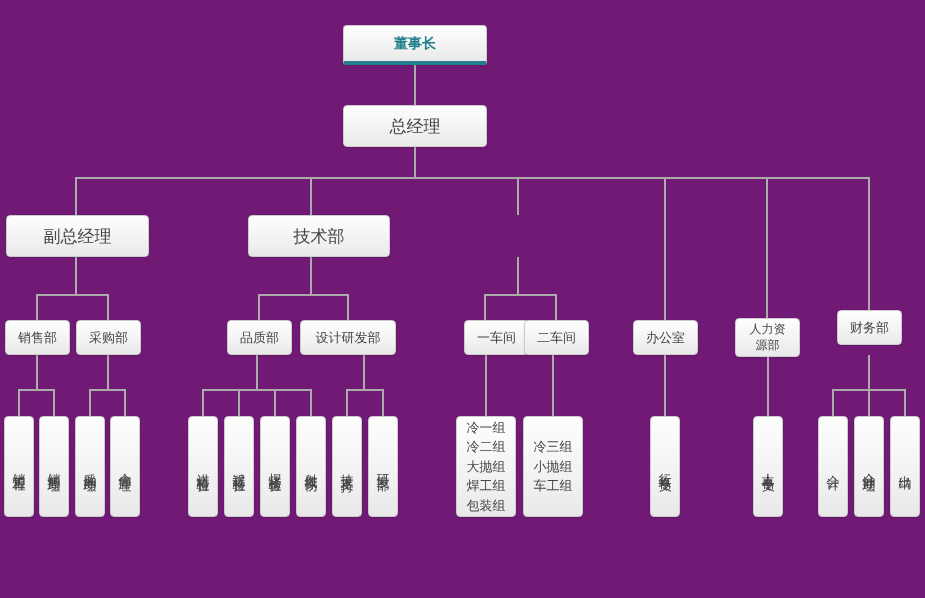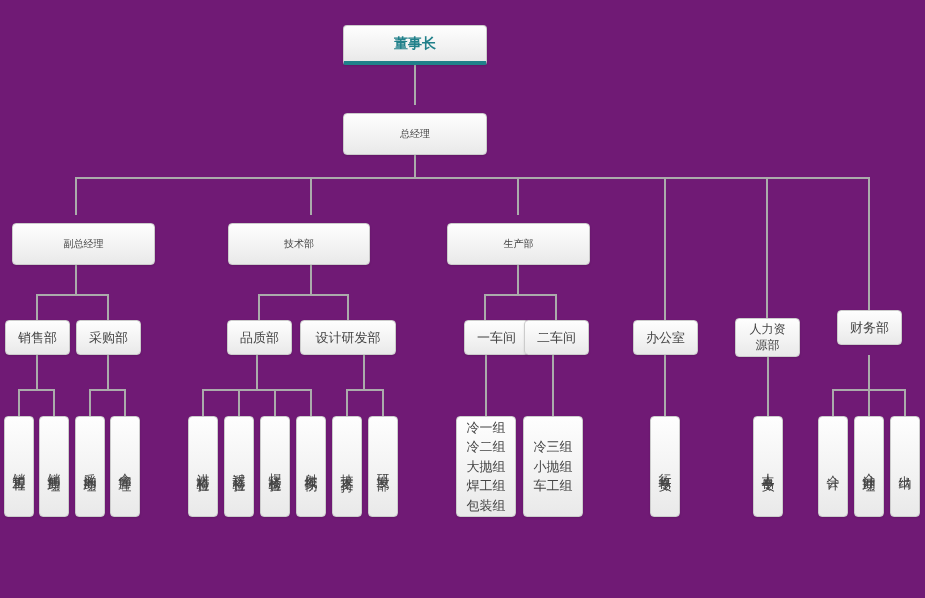--- a/index.html
+++ b/index.html
@@ -15,21 +15,21 @@
   .node{
     position:absolute;box-sizing:border-box;
     display:flex;align-items:center;justify-content:center;
     background:linear-gradient(180deg,#fefefe 0%,#f3f3f3 55%,#e9e9e9 100%);
     border:1px solid #cccccc;border-radius:4px;
     box-shadow:0 1px 2px rgba(0,0,0,.12);
     color:#444444;font-size:13px;text-align:center;
     cursor:default;
   }
   .lvl1{font-size:14px;font-weight:bold;color:#21808a;border-bottom:4px solid #21808a;border-radius:4px 4px 2px 2px;}
-  .lvl2,.lvl3{font-size:10px;margin-top:8px;}
+  .lvl2,.lvl3{font-size:17px;}
   .vert span{writing-mode:vertical-rl;text-orientation:upright;letter-spacing:2px;line-height:1;}
   .multi span{white-space:pre-line;line-height:1.5;text-align:center;}
   .wrap2 span{white-space:pre-line;font-size:12px;line-height:1.3;}
 </style>
 </head>
 <body>
 
 <div class="canvas">
 
   <div class="line v" style="left:414px;top:65px;height:40px"></div>
@@ -93,28 +93,25 @@
   <div class="line v" style="left:868px;top:389px;height:27px"></div>
   <div class="line v" style="left:904px;top:389px;height:27px"></div>
 
   <div class="node lvl1" style="left:343px;top:25px;width:144px;height:40px">
       <span>董事长</span>
     </div>
   <div class="node lvl2" style="left:343px;top:105px;width:144px;height:42px">
       <span>总经理</span>
     </div>
 
-  <div class="node lvl3" style="left:12px;top:215px;width:143px;height:42px">
+  <div class="node lvl3" style="left:6px;top:215px;width:143px;height:42px">
       <span>副总经理</span>
     </div>
-  <div class="node lvl3" style="left:228px;top:215px;width:142px;height:42px">
+  <div class="node lvl3" style="left:248px;top:215px;width:142px;height:42px">
       <span>技术部</span>
-    </div>
-  <div class="node lvl3" style="left:447px;top:215px;width:143px;height:42px">
-      <span>生产部</span>
     </div>
 
   <div class="node" style="left:5px;top:320px;width:65px;height:35px">
       <span>销售部</span>
     </div>
   <div class="node" style="left:76px;top:320px;width:65px;height:35px">
       <span>采购部</span>
     </div>
   <div class="node" style="left:227px;top:320px;width:65px;height:35px">
       <span>品质部</span>

